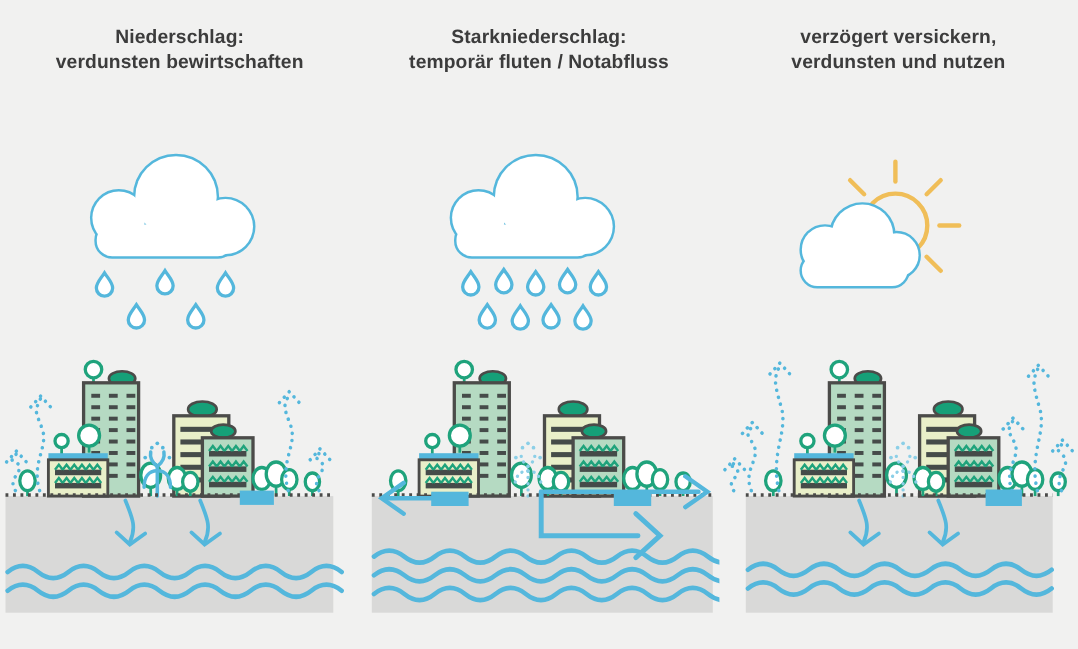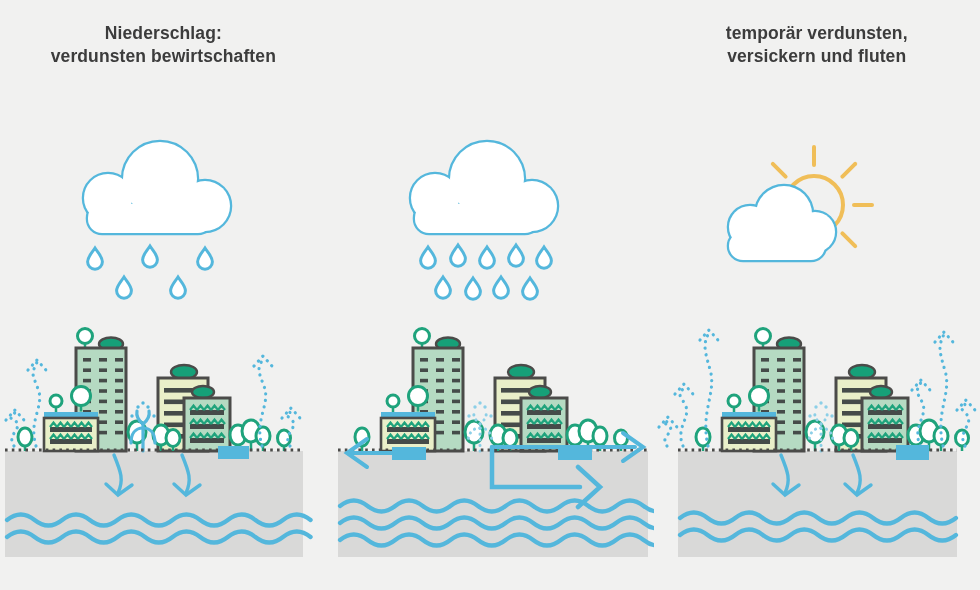--- a/index.html
+++ b/index.html
@@ -167,20 +167,25 @@
                S 258 250 263 238" fill="none" stroke="#54B7DC" stroke-width="3.2" stroke-linecap="round" stroke-dasharray="0.1 6.5"></path>
           <path d="M254 246 L263 236 L272 246" fill="none" stroke="#54B7DC" stroke-width="3.2" stroke-linecap="round" stroke-dasharray="0.1 6.5"></path>
           <path d="M290 326 C 282 314 299 308 292 300
                S 286 302 291 290" fill="none" stroke="#54B7DC" stroke-width="3.2" stroke-linecap="round" stroke-dasharray="0.1 6.5"></path>
           <path d="M282 298 L291 288 L300 298" fill="none" stroke="#54B7DC" stroke-width="3.2" stroke-linecap="round" stroke-dasharray="0.1 6.5"></path>
         </g>
       </svg>
   </section>
 
   <section class="panel">
+    <h2>
+      <span>Starkniederschlag:</span>
+      <span>temporär fluten / Notabfluss</span>
+      <span></span>
+    </h2>
     <svg class="scene" width="327" height="470" viewBox="0 0 327 470">
         <g>
           <rect x="11" y="331" width="310" height="106" fill="#D9D9D8"></rect>
         </g>
         <g>
           <path d="M13 386 q13.8 -11 27.6 0 t27.6 0 t27.6 0 t27.6 0 t27.6 0 t27.6 0 t27.6 0 t27.6 0 t27.6 0 t27.6 0 t27.6 0 t27.6 0" fill="none" stroke="#54B7DC" stroke-width="4.2" stroke-linecap="round"></path>
           <path d="M13 403 q13.8 -11 27.6 0 t27.6 0 t27.6 0 t27.6 0 t27.6 0 t27.6 0 t27.6 0 t27.6 0 t27.6 0 t27.6 0 t27.6 0 t27.6 0" fill="none" stroke="#54B7DC" stroke-width="4.2" stroke-linecap="round"></path>
           <path d="M13 420 q13.8 -11 27.6 0 t27.6 0 t27.6 0 t27.6 0 t27.6 0 t27.6 0 t27.6 0 t27.6 0 t27.6 0 t27.6 0 t27.6 0 t27.6 0" fill="none" stroke="#54B7DC" stroke-width="4.2" stroke-linecap="round"></path>
         </g>
         <g>
@@ -312,22 +317,22 @@
         </g>
         <g>
           <path d="M165 327 V367 H253" fill="none" stroke="#54B7DC" stroke-width="4.5" stroke-linecap="round"></path>
           <path d="M251 347 L273 367 L251 387" fill="none" stroke="#54B7DC" stroke-width="4.5" stroke-linecap="round"></path>
         </g>
       </svg>
   </section>
 
   <section class="panel">
     <h2>
-      <span>temporär verdunsten,</span>
-      <span>versickern und fluten</span>
+      <span>verzögert versickern,</span>
+      <span>verdunsten und nutzen</span>
     </h2>
     <svg class="scene" width="327" height="470" viewBox="0 0 327 470">
         <g>
           <rect x="25" y="331" width="279" height="106" fill="#D9D9D8"></rect>
         </g>
         <g>
           <path d="M27 398 q13.8 -11 27.6 0 t27.6 0 t27.6 0 t27.6 0 t27.6 0 t27.6 0 t27.6 0 t27.6 0 t27.6 0 t27.6 0" fill="none" stroke="#54B7DC" stroke-width="4.2" stroke-linecap="round"></path>
           <path d="M27 415 q13.8 -11 27.6 0 t27.6 0 t27.6 0 t27.6 0 t27.6 0 t27.6 0 t27.6 0 t27.6 0 t27.6 0 t27.6 0" fill="none" stroke="#54B7DC" stroke-width="4.2" stroke-linecap="round"></path>
         </g>
         <g>

